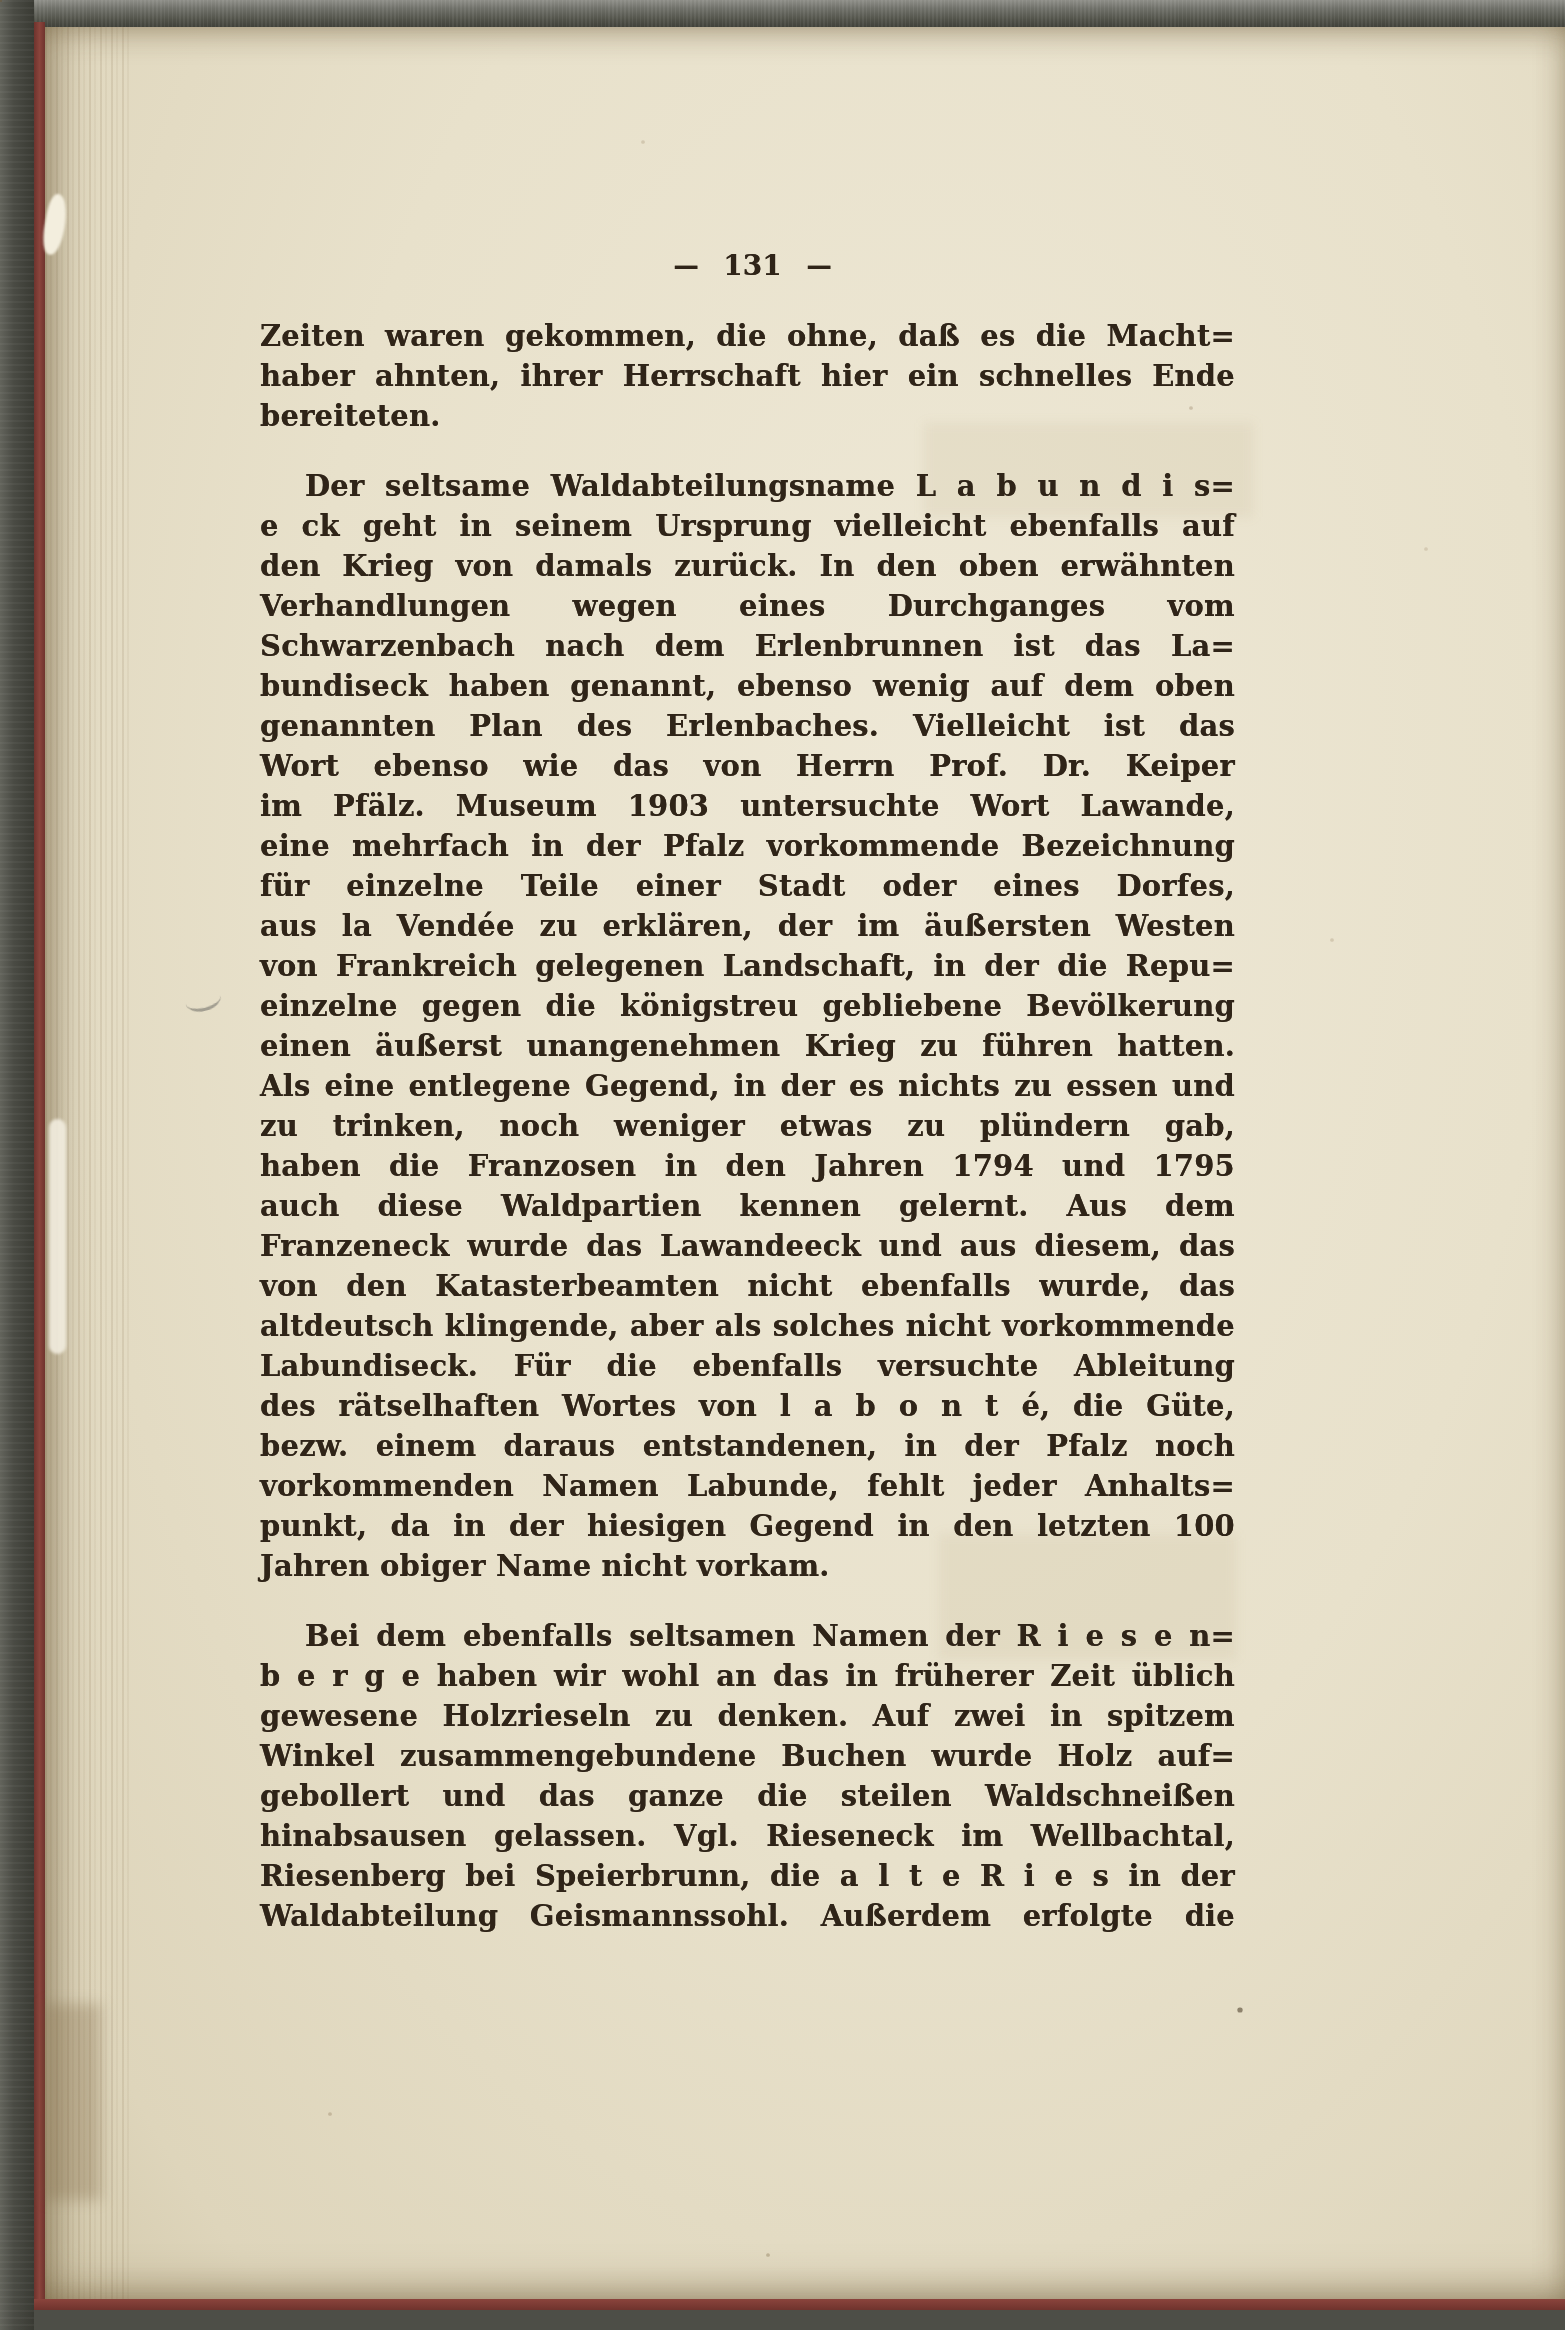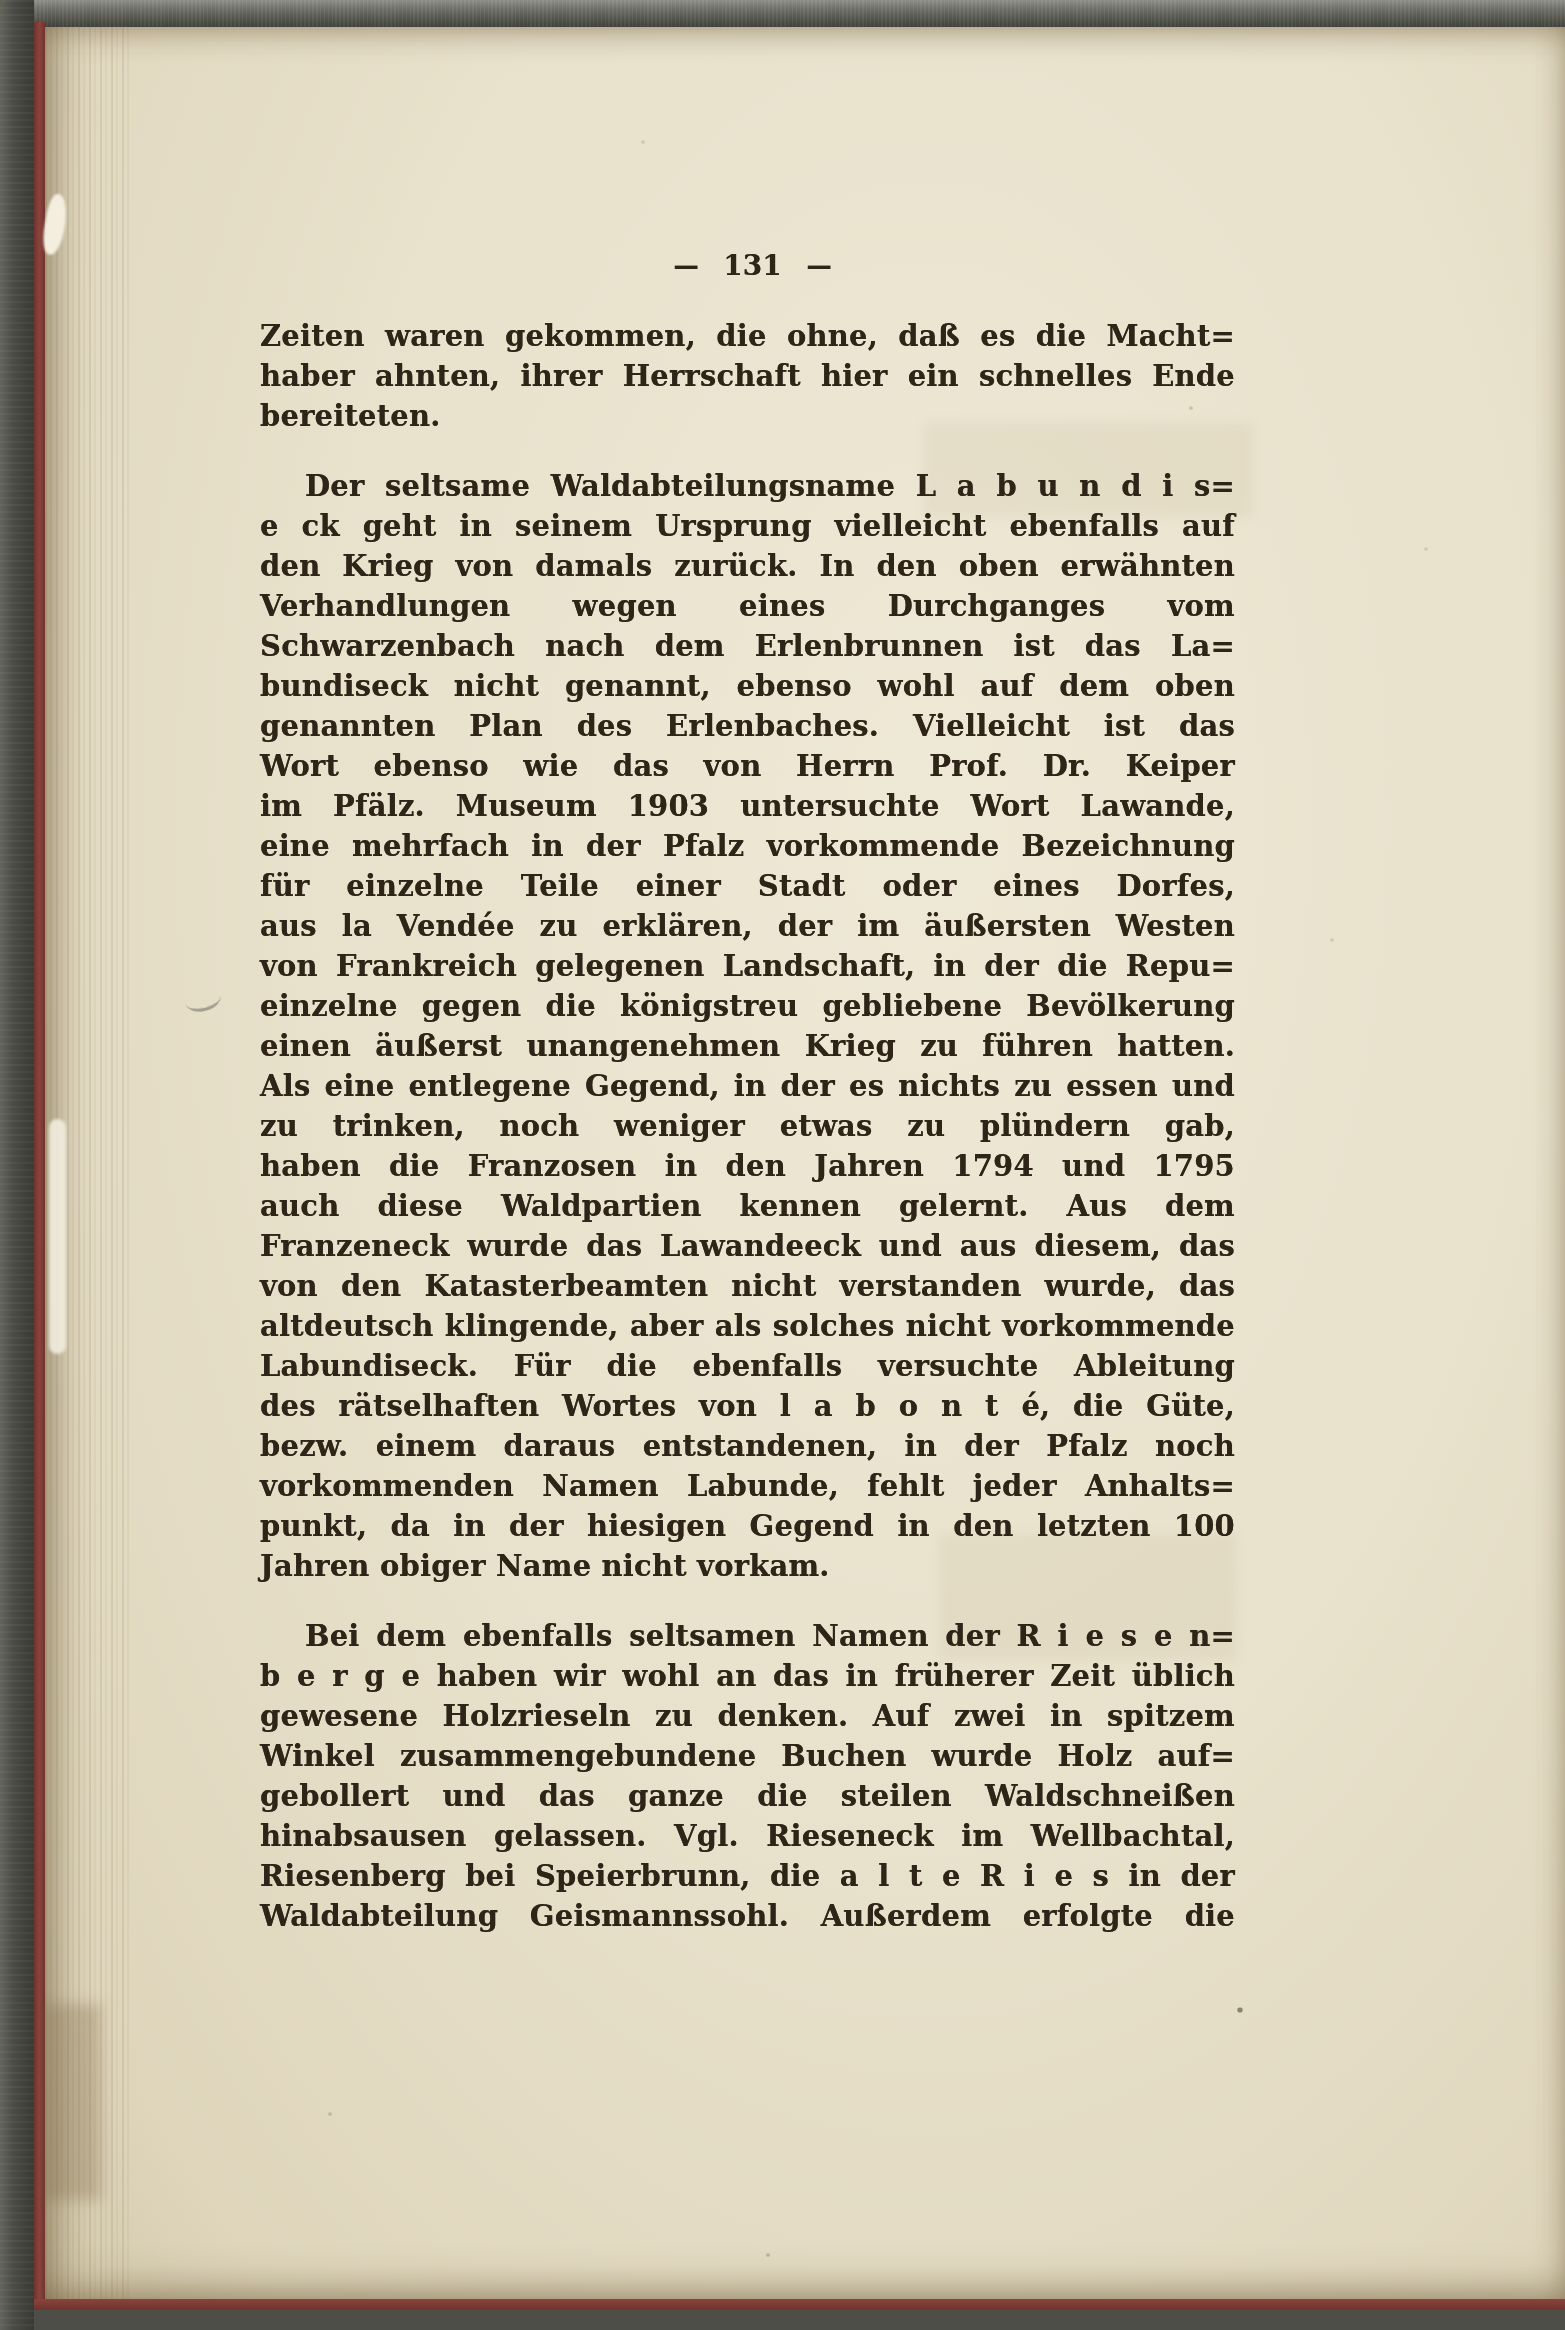--- a/index.html
+++ b/index.html
@@ -128,36 +128,36 @@
         <div class="line">Zeiten waren gekommen, die ohne, daß es die Macht=</div>
         <div class="line">haber ahnten, ihrer Herrschaft hier ein schnelles Ende</div>
         <div class="line flush">bereiteten.</div>
       </div>
       <div class="paragraph">
         <div class="line indent">Der seltsame Waldabteilungsname L a b u n d i s=</div>
         <div class="line">e ck geht in seinem Ursprung vielleicht ebenfalls auf</div>
         <div class="line">den Krieg von damals zurück. In den oben erwähnten</div>
         <div class="line">Verhandlungen wegen eines Durchganges vom</div>
         <div class="line">Schwarzenbach nach dem Erlenbrunnen ist das La=</div>
-        <div class="line">bundiseck nicht genannt, ebenso wohl auf dem oben</div>
+        <div class="line">bundiseck haben genannt, ebenso wenig auf dem oben</div>
         <div class="line">genannten Plan des Erlenbaches. Vielleicht ist das</div>
         <div class="line">Wort ebenso wie das von Herrn Prof. Dr. Keiper</div>
         <div class="line">im Pfälz. Museum 1903 untersuchte Wort Lawande,</div>
         <div class="line">eine mehrfach in der Pfalz vorkommende Bezeichnung</div>
         <div class="line">für einzelne Teile einer Stadt oder eines Dorfes,</div>
         <div class="line">aus la Vendée zu erklären, der im äußersten Westen</div>
         <div class="line">von Frankreich gelegenen Landschaft, in der die Repu=</div>
         <div class="line">einzelne gegen die königstreu gebliebene Bevölkerung</div>
         <div class="line">einen äußerst unangenehmen Krieg zu führen hatten.</div>
         <div class="line">Als eine entlegene Gegend, in der es nichts zu essen und</div>
         <div class="line">zu trinken, noch weniger etwas zu plündern gab,</div>
         <div class="line">haben die Franzosen in den Jahren 1794 und 1795</div>
         <div class="line">auch diese Waldpartien kennen gelernt.  Aus dem</div>
         <div class="line">Franzeneck wurde das Lawandeeck und aus diesem, das</div>
-        <div class="line">von den Katasterbeamten nicht verstanden wurde, das</div>
+        <div class="line">von den Katasterbeamten nicht ebenfalls wurde, das</div>
         <div class="line">altdeutsch klingende, aber als solches nicht vorkommende</div>
         <div class="line">Labundiseck.  Für die ebenfalls versuchte Ableitung</div>
         <div class="line">des rätselhaften Wortes von l a  b o n t é, die Güte,</div>
         <div class="line">bezw. einem daraus entstandenen, in der Pfalz noch</div>
         <div class="line">vorkommenden Namen Labunde, fehlt jeder Anhalts=</div>
         <div class="line">punkt, da in der hiesigen Gegend in den letzten 100</div>
         <div class="line flush">Jahren obiger Name nicht vorkam.</div>
       </div>
       <div class="paragraph">
         <div class="line indent">Bei dem ebenfalls seltsamen Namen der R i e s e n=</div>

